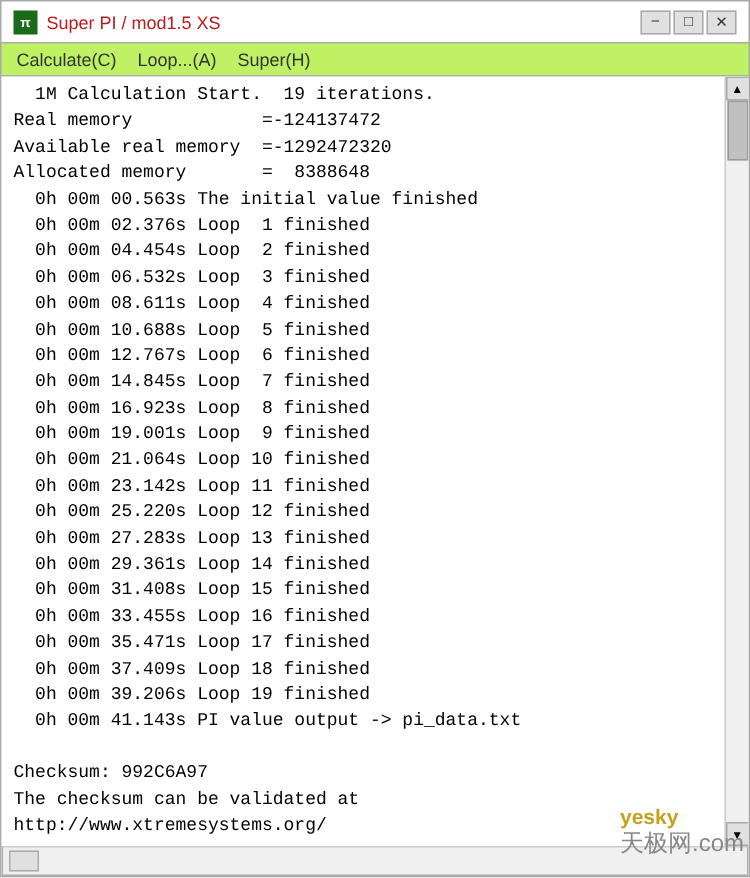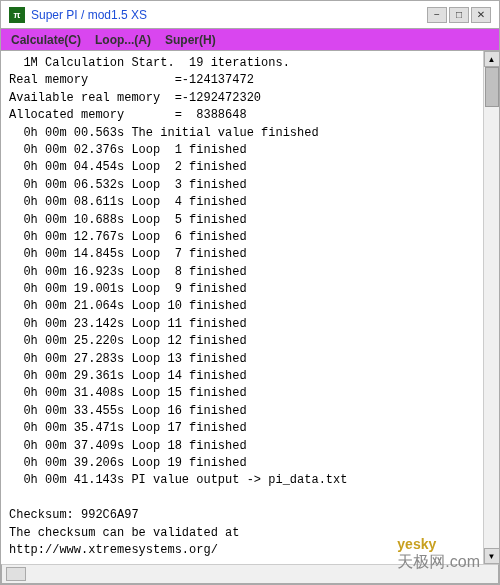--- a/index.html
+++ b/index.html
@@ -35,21 +35,21 @@
       background: #1a6b1a;
       display: flex;
       align-items: center;
       justify-content: center;
       font-size: 9px;
       color: white;
       font-weight: bold;
     }
     .title-text {
       font-size: 12px;
-      color: #1d4ed8;
+      color: #b91c1c;
     }
     .title-bar-controls {
       display: flex;
       gap: 2px;
     }
     .ctrl-btn {
       width: 20px;
       height: 16px;
       border: 1px solid #aaa;
       background: #e0e0e0;
@@ -57,29 +57,28 @@
       align-items: center;
       justify-content: center;
       font-size: 10px;
       cursor: pointer;
       color: #333;
     }
     .ctrl-btn.close { background: #e0e0e0; }
 
     
     .menu-bar {
-      background: #d946ef;
+      background: #bef264;
       border: 1px solid #aaa;
       border-bottom: none;
       display: flex;
       padding: 2px 4px;
       gap: 2px;
       height: 22px;
       align-items: center;
-      font-weight: bold;
     }
     .menu-item {
       padding: 1px 6px;
       font-size: 12px;
       color: #333;
       cursor: pointer;
     }
 
     
     .main-window {
@@ -160,21 +159,21 @@
       width: 20px;
       height: 14px;
       background: #e0e0e0;
       border: 1px solid #aaa;
     }
 
     
     .watermark {
       position: absolute;
       bottom: 12px;
-      right: 20px;
+      right: 4px;
       font-size: 13px;
       color: rgba(150,150,150,0.5);
       font-family: Arial, sans-serif;
       pointer-events: none;
       z-index: 10;
     }
     .watermark-line1 { color: #c8a020; font-weight: bold; font-size: 14px; }
     .watermark-line2 { color: #888; font-size: 16px; }
 
     body { position: relative; }

